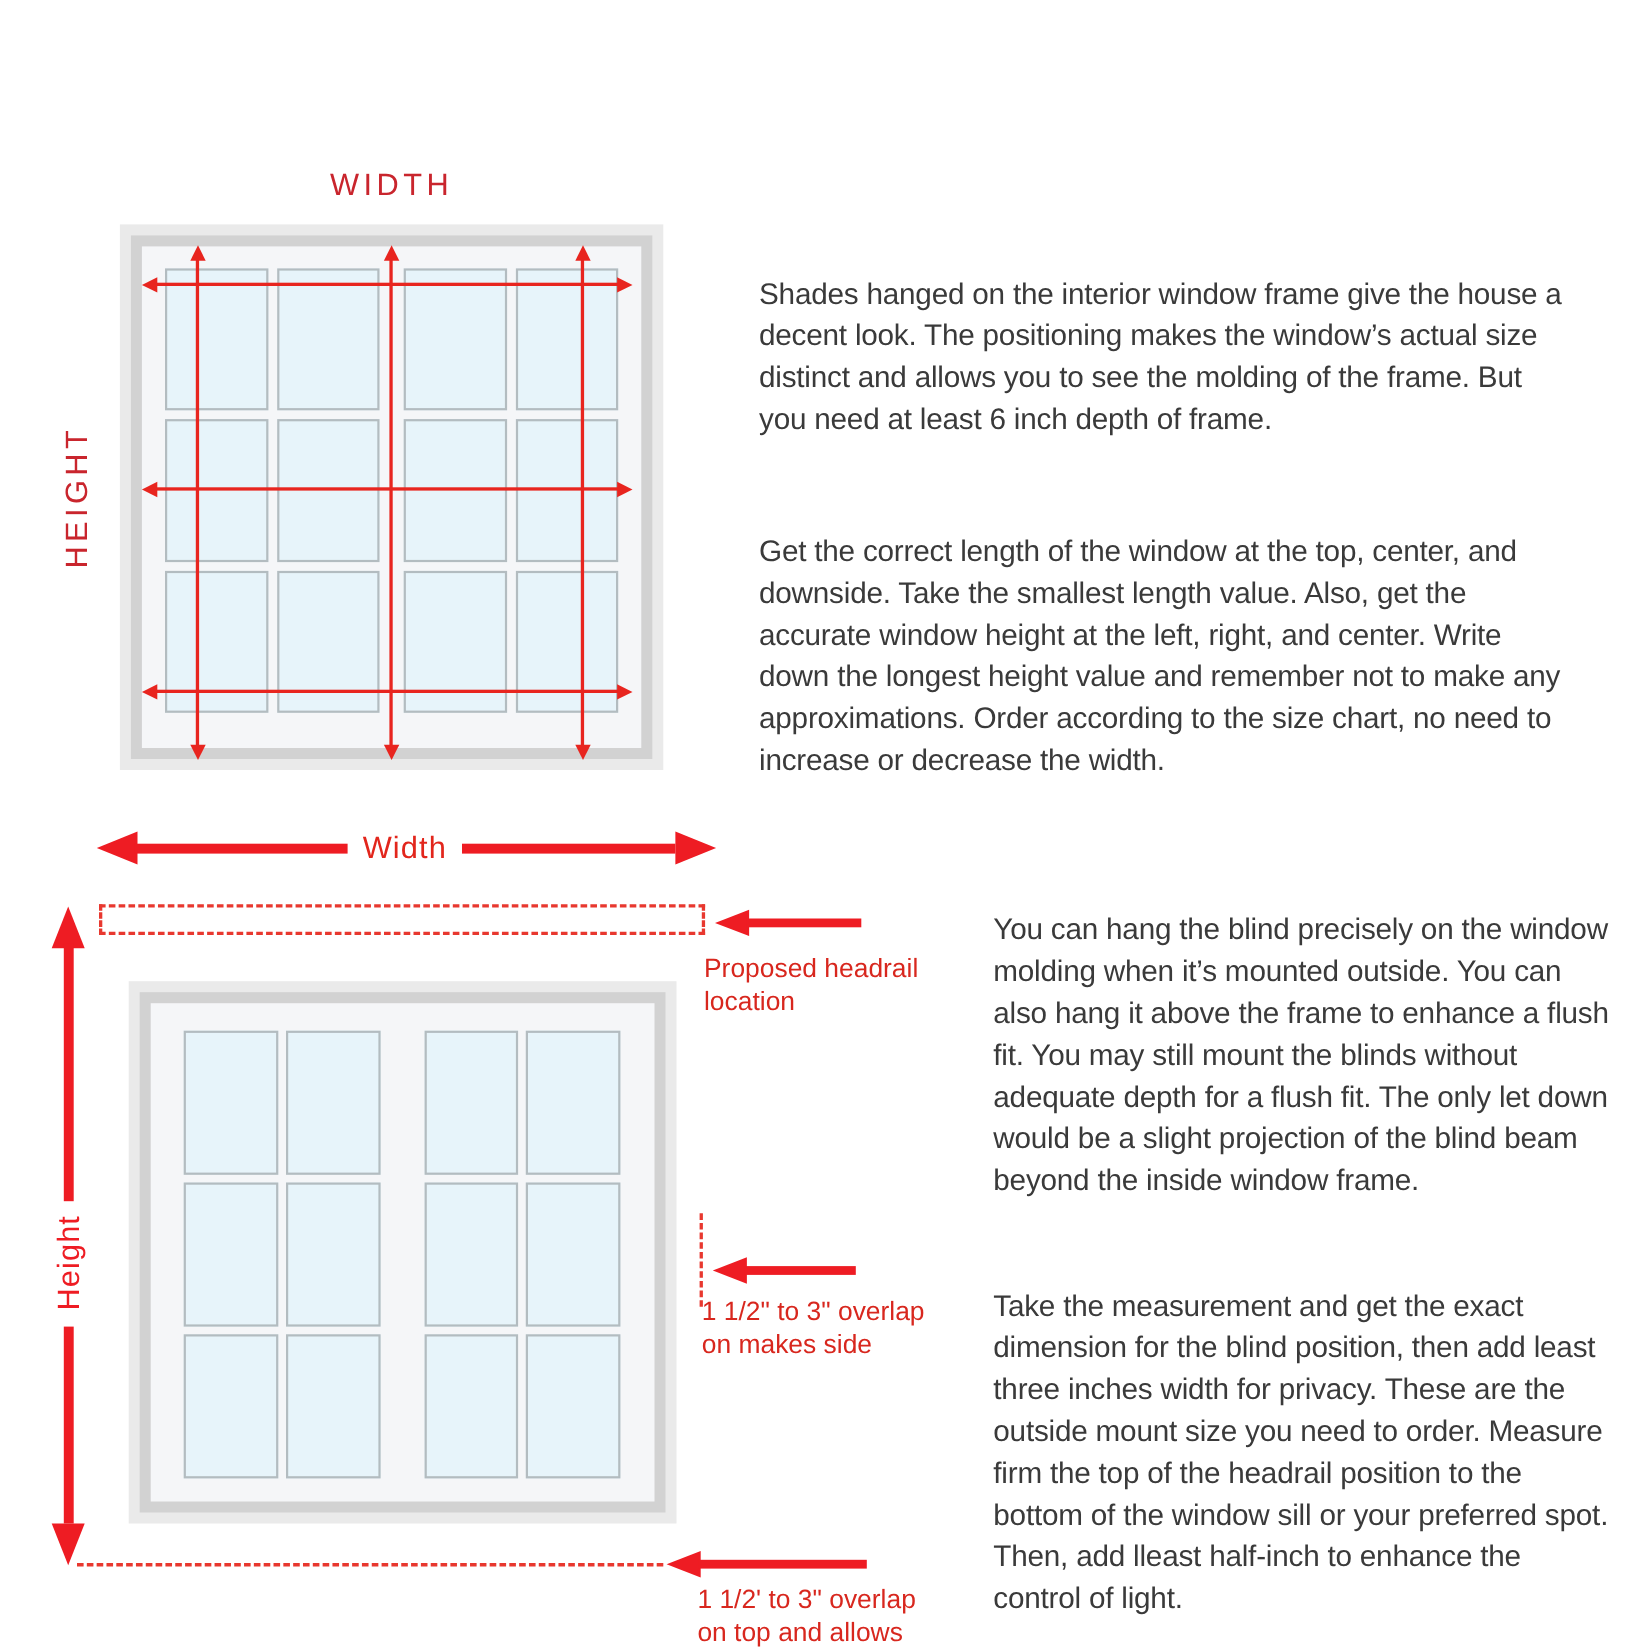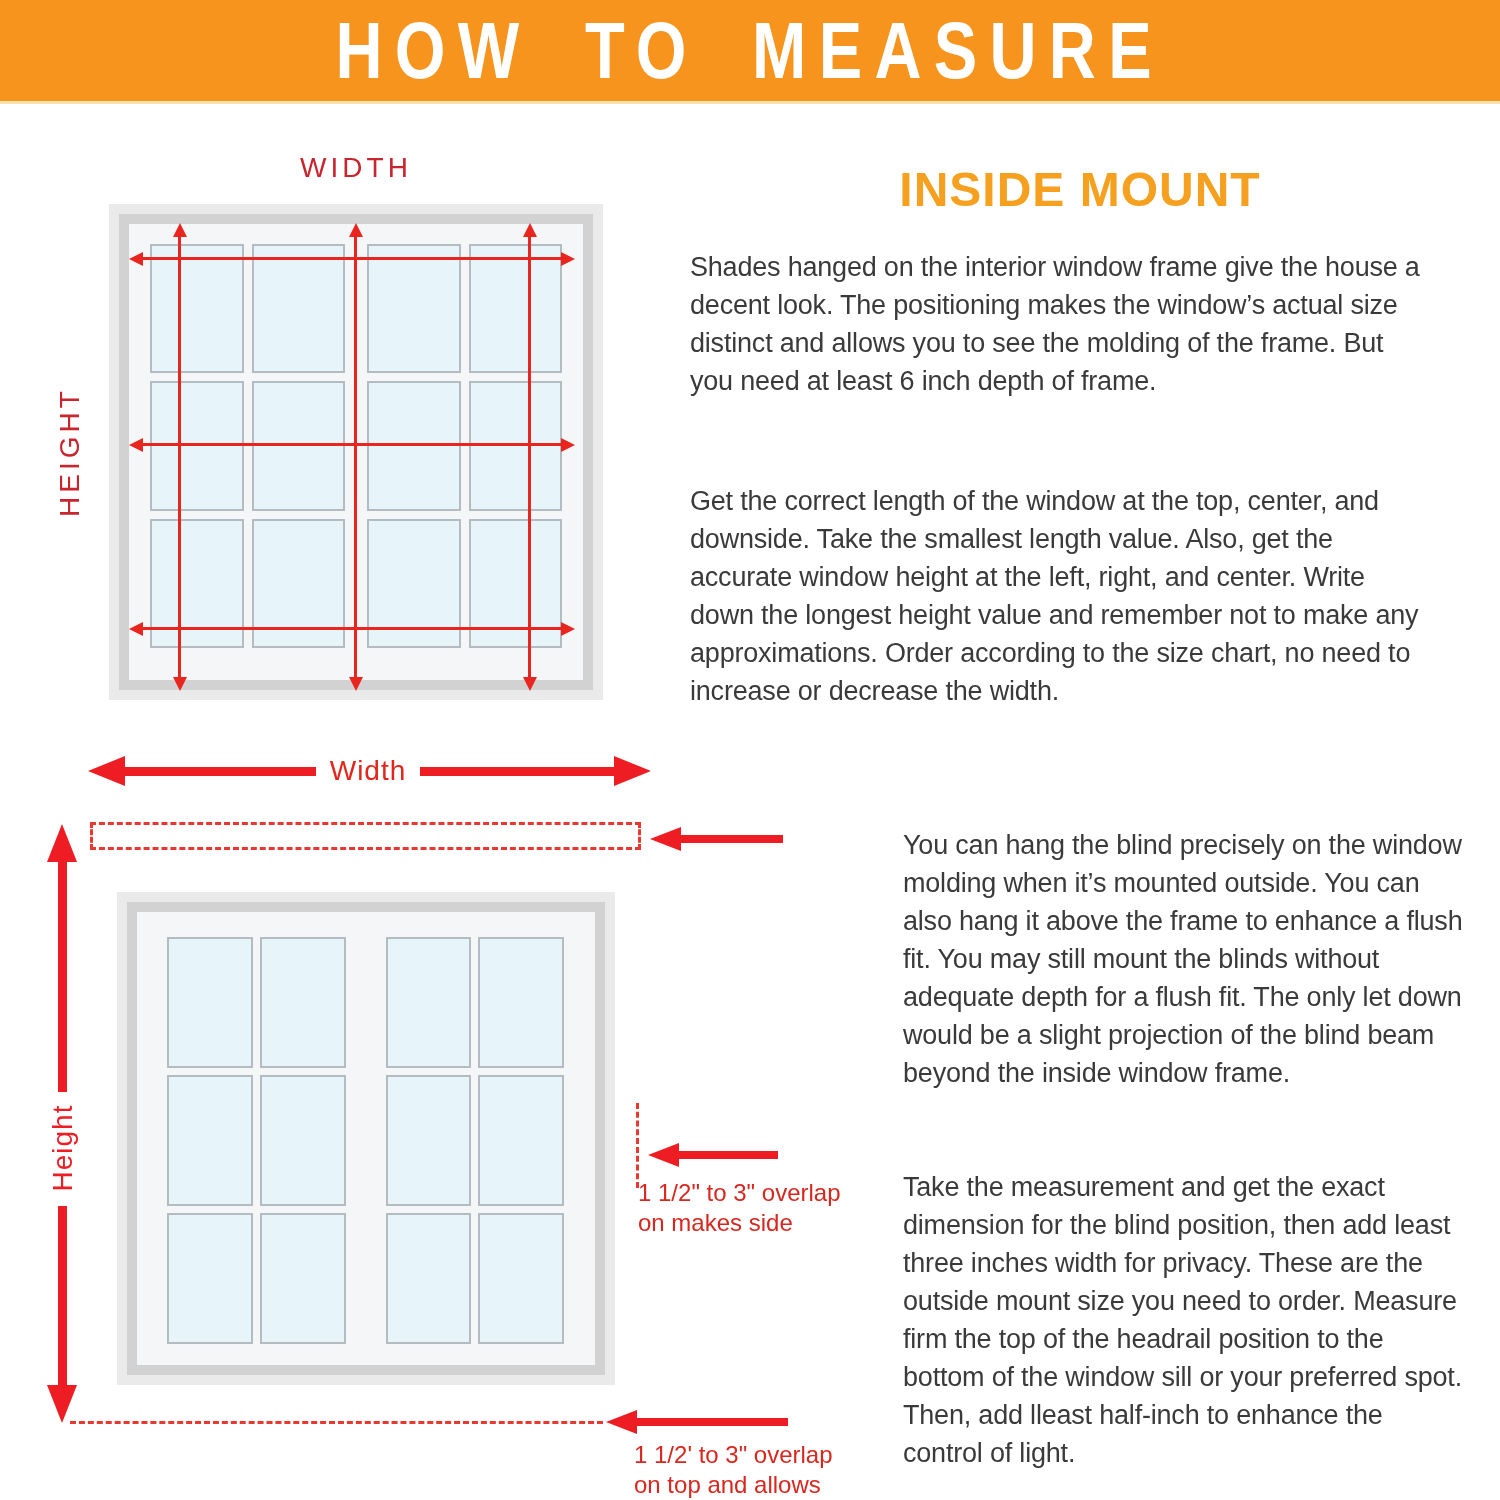--- a/index.html
+++ b/index.html
@@ -65,23 +65,20 @@
   
   .dash-rect{position:absolute;border:3px dashed var(--dash-red);}
   .dash-hline{position:absolute;border-top:3px dashed var(--dash-red);height:0;}
   .dash-vline{position:absolute;border-left:3px dashed var(--dash-red);width:0;}
 </style>
 </head>
 <body>
 
 <div id="stage">
 
-  <div class="banner">
-    <h1>HOW TO MEASURE</h1>
-  </div>
 
   <div class="dim-label" style="left:256px;top:152px;width:200px;text-align:center;">WIDTH</div>
   <div class="dim-label rot" style="left:-30px;top:432px;">HEIGHT</div>
 
   <div class="window" style="left:109px;top:204px;width:494px;height:496px;">
     <div class="w-mid"></div>
     <div class="w-frame"></div>
     <div class="w-panes" style="left:41px;top:40px;width:412px;height:404px;gap:22px;">
       <div class="sash">
           <div class="pane"></div>
@@ -103,33 +100,36 @@
   </div>
 
   <div class="tarrow-h" style="left:142px;top:257px;width:420px;"></div>
   <div class="tarrow-h" style="left:142px;top:443px;width:420px;"></div>
   <div class="tarrow-h" style="left:142px;top:627px;width:420px;"></div>
 
   <div class="tarrow-v" style="left:178px;top:236px;width:3px;height:442px;"></div>
   <div class="tarrow-v" style="left:354px;top:236px;width:3px;height:442px;"></div>
   <div class="tarrow-v" style="left:528px;top:236px;width:3px;height:442px;"></div>
 
-  <div class="section-heading" style="left:700px;top:162px;width:760px;">INSIDE MOUNT</div>
   <div class="body-col" style="left:690px;top:248px;width:737px;">Shades hanged on the interior window frame give the house a decent look. The positioning makes the window’s actual size distinct and allows you to see the molding of the frame. But you need at least 6 inch depth of frame.</div>
   <div class="body-col" style="left:690px;top:482px;width:737px;">Get the correct length of the window at the top, center, and downside. Take the smallest length value. Also, get the accurate window height at the left, right, and center. Write down the longest height value and remember not to make any approximations. Order according to the size chart, no need to increase or decrease the width.</div>
 
   <div class="head-l" style="left:88px;top:756px;"></div>
   <div class="shaft-h" style="left:122px;top:767px;width:194px;"></div>
   <div class="dim-label-thin" style="left:318px;top:755px;width:100px;text-align:center;">Width</div>
   <div class="shaft-h" style="left:420px;top:767px;width:194px;"></div>
   <div class="head-r" style="left:614px;top:756px;"></div>
 
   <div class="dash-rect" style="left:90px;top:822px;width:545px;height:22px;"></div>
   <div class="head-l-sm" style="left:650px;top:827px;"></div>
   <div class="shaft-h-sm" style="left:679px;top:835px;width:104px;"></div>
+  <div class="red-note" style="left:640px;top:866px;">
+    <div>Proposed headrail</div>
+    <div>location</div>
+  </div>
 
   <div class="head-u" style="left:47px;top:824px;"></div>
   <div class="shaft-v" style="left:58px;top:858px;height:234px;"></div>
   <div class="dim-label-thin rot" style="left:-37px;top:1128px;color:var(--thick-red);">Height</div>
   <div class="shaft-v" style="left:58px;top:1206px;height:179px;"></div>
   <div class="head-d" style="left:47px;top:1385px;"></div>
 
   <div class="window" style="left:117px;top:892px;width:498px;height:493px;">
     <div class="w-mid"></div>
     <div class="w-frame"></div>

